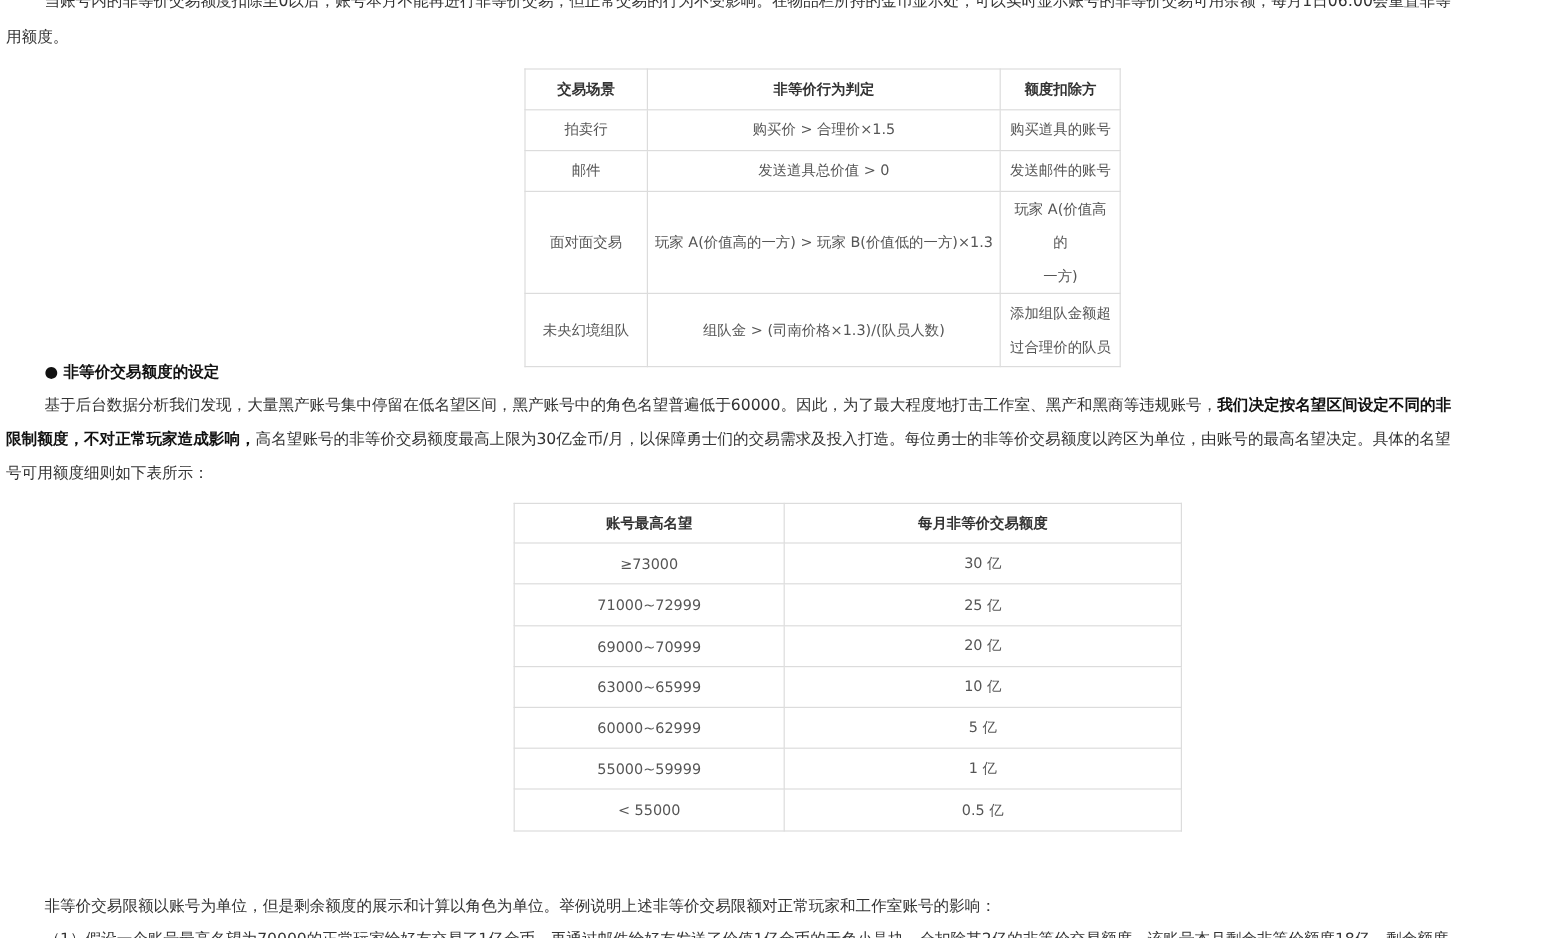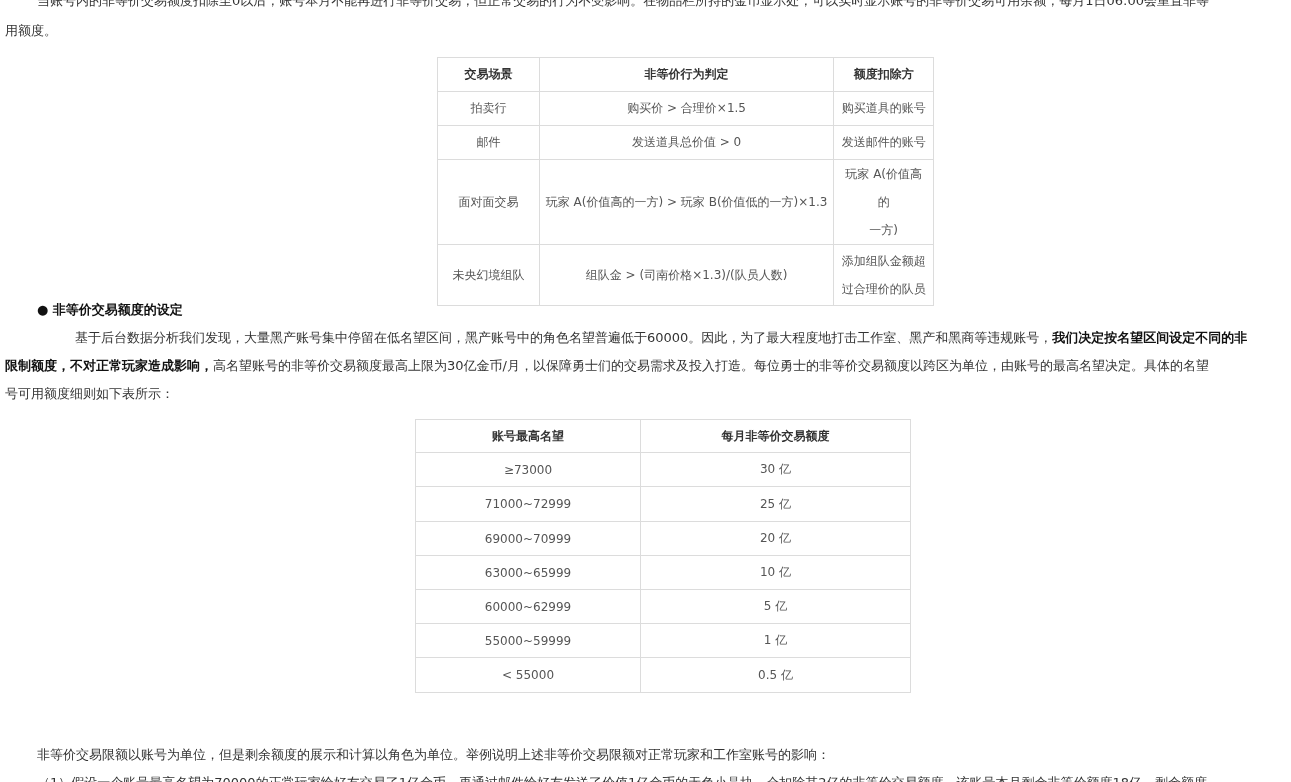--- a/index.html
+++ b/index.html
@@ -62,29 +62,29 @@
       <td style="line-height:28px;">
         <div>添加组队金额超</div>
         <div>过合理价的队员</div>
       </td>
     </tr>
   </tbody>
 </table>
 
 <div class="bullet-head">● 非等价交易额度的设定</div>
 
-<div class="line" style="top:329px; left:37px;margin-left:38px;">
+<div class="line" style="top:329px; left:37px;">
   <span>基于后台数据分析我们发现，大量黑产账号集中停留在低名望区间，黑产账号中的角色名望普遍低于60000。因此，为了最大程度地打击工作室、黑产和黑商等违规账号，</span><span class="bold">我们决定按名望区间设定不同的非</span>
 </div>
 <div class="line" style="top:357px;">
   <span class="bold">限制额度，不对正常玩家造成影响，</span><span>高名望账号的非等价交易额度最高上限为30亿金币/月，以保障勇士们的交易需求及投入打造。每位勇士的非等价交易额度以跨区为单位，由账号的最高名望决定。具体的名望</span>
 </div>
 <div class="line" style="top:385px;">号可用额度细则如下表所示：</div>
 
-<table class="tbl" style="left:415px; top:419px; width:496px;">
+<table class="tbl" style="left:428px; top:419px; width:557px;">
   <thead>
     <tr style="height:33px;">
       <th style="width:212px;">账号最高名望</th>
       <th>每月非等价交易额度</th>
     </tr>
   </thead>
   <tbody>
     <tr style="height:34px;padding-left:32px;">
       <td>≥73000</td>
       <td>30 亿</td>

